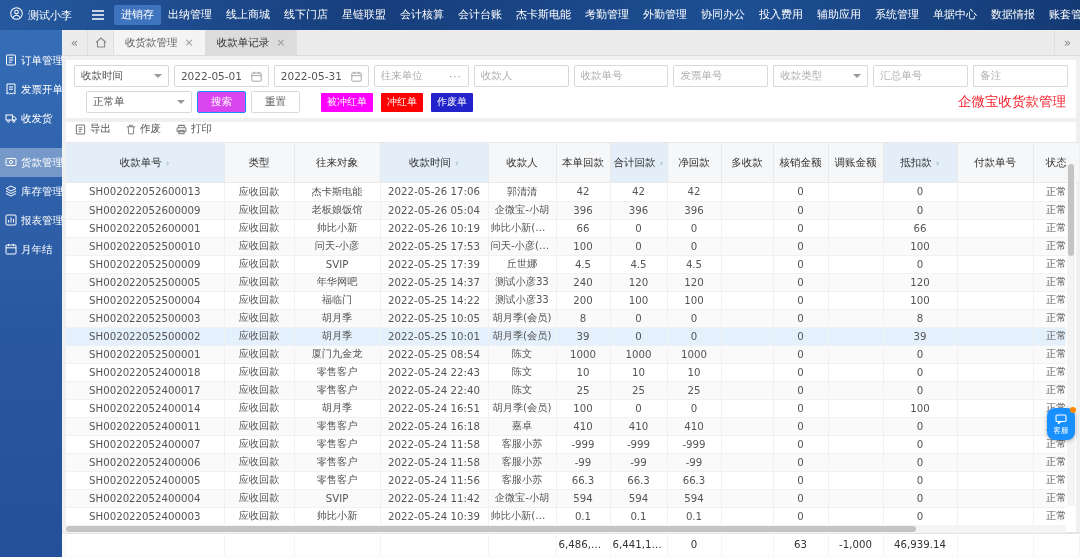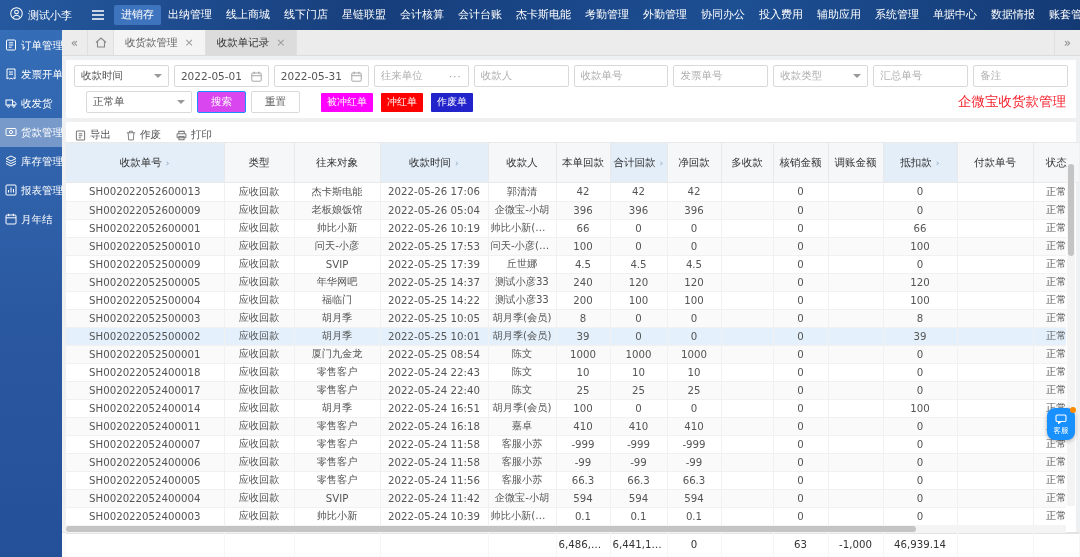--- a/index.html
+++ b/index.html
@@ -13,23 +13,23 @@
  padding:0 10px;gap:2px;white-space:nowrap;}
 .user-chip{display:flex;align-items:center;gap:5px;padding-right:10px;}
 .hamburger{padding:0 8px;display:flex;align-items:center;}
 .menu{display:flex;align-items:center;height:100%;}
 .menu-item{padding:0 7px;height:20px;line-height:20px;border-radius:2px;cursor:pointer;}
 .menu-item.active{background:#3e73bd;}
 .caret{width:0;height:0;border-left:4px solid transparent;border-right:4px solid transparent;border-top:4px solid currentColor;display:inline-block;}
 
 
 .main{display:flex;height:527px;}
-.sidebar{width:62px;flex-shrink:0;background:linear-gradient(180deg,#356db7 0%,#2a58a0 55%,#24509a 100%);color:#fff;padding-top:1px;}
+.sidebar{width:62px;flex-shrink:0;background:linear-gradient(180deg,#356db7 0%,#2a58a0 55%,#24509a 100%);color:#fff;padding-top:16px;}
 .side-item{height:29px;display:flex;align-items:center;gap:4px;padding-left:5px;font-size:10.5px;cursor:pointer;white-space:nowrap;}
-.side-item.active{background:rgba(255,255,255,.34);}
+.side-item.active{background:rgba(255,255,255,.34);margin-top:15px;}
 .side-item svg{flex-shrink:0;}
 .content{flex:1;display:flex;flex-direction:column;min-width:0;}
 
 
 .tabstrip{height:26px;background:#ececec;display:flex;align-items:center;font-size:10.5px;color:#666;border-bottom:1px solid #dcdcdc;flex-shrink:0;}
 .strip-btn{width:26px;height:100%;display:flex;align-items:center;justify-content:center;border-right:1px solid #dfdfdf;color:#888;font-size:12px;cursor:pointer;}
 .tab{display:flex;align-items:center;gap:7px;padding:0 11px;height:100%;border-right:1px solid #dfdfdf;background:#f4f4f4;cursor:pointer;}
 .tab.active{background:#dcdcdc;color:#333;}
 .tab .x{color:#999;font-size:11px;}
 .strip-end{margin-left:auto;border-right:none;border-left:1px solid #dfdfdf;}
@@ -45,21 +45,21 @@
 .field .dots{color:#999;letter-spacing:1px;font-size:10px;}
 .status-select{flex:0 0 106px;cursor:pointer;margin-left:12px;}
 .btn{height:22px;padding:0 13px;font-size:10.5px;border-radius:2px;border:1px solid #d9d9d9;background:#fff;color:#555;display:flex;align-items:center;cursor:pointer;}
 .btn.primary{background:#d946ef;border-color:#1890ff;color:#fff;}
 .badges{display:flex;gap:8px;margin-left:16px;}
 .badge{color:#fff;font-size:10px;padding:2.5px 6px;border-radius:1px;}
 .banner{margin-left:auto;color:#f5222d;font-size:13.5px;padding-right:2px;}
 
 
 .table-panel{background:#fff;margin:4px 4px 0;flex:1;position:relative;padding-right:10px;min-height:0;}
-.toolbar{height:20px;display:flex;align-items:flex-end;gap:15px;padding:0 9px;font-size:10.5px;color:#555;}
+.toolbar{height:20px;display:flex;align-items:flex-start;gap:15px;padding:0 9px;font-size:10.5px;color:#555;}
 .tool{display:flex;align-items:center;gap:4px;cursor:pointer;}
 .tool .ic{display:flex;color:#777;}
 table{border-collapse:collapse;table-layout:fixed;width:100%;}
 th{height:40px;background:#f6f7f9;font-size:10.5px;font-weight:normal;color:#333;border:1px solid #e9e9e9;border-left:none;white-space:nowrap;overflow:hidden;cursor:pointer;}
 th:last-child{border-right:none;}
 th.sorted{background:#e3eef9;}
 .sort-ic{color:#8fa8c0;font-size:9.5px;margin-left:4px;}
 .viewport{height:342px;overflow:hidden;}
 td{height:18px;font-size:10.2px;color:#555;text-align:center;border-right:1px solid #f1f1f1;border-bottom:1px solid #f1f1f1;overflow:hidden;white-space:nowrap;text-overflow:ellipsis;padding:0 2px;}
 td:last-child{border-right:none;}

